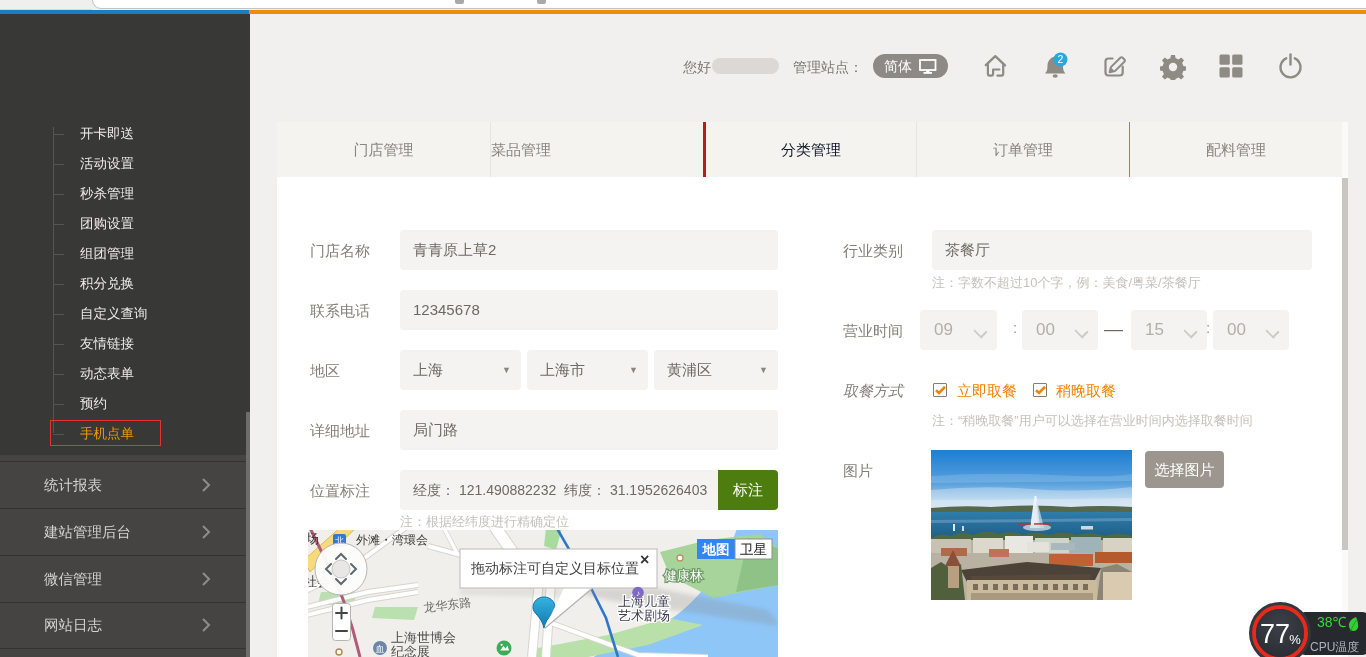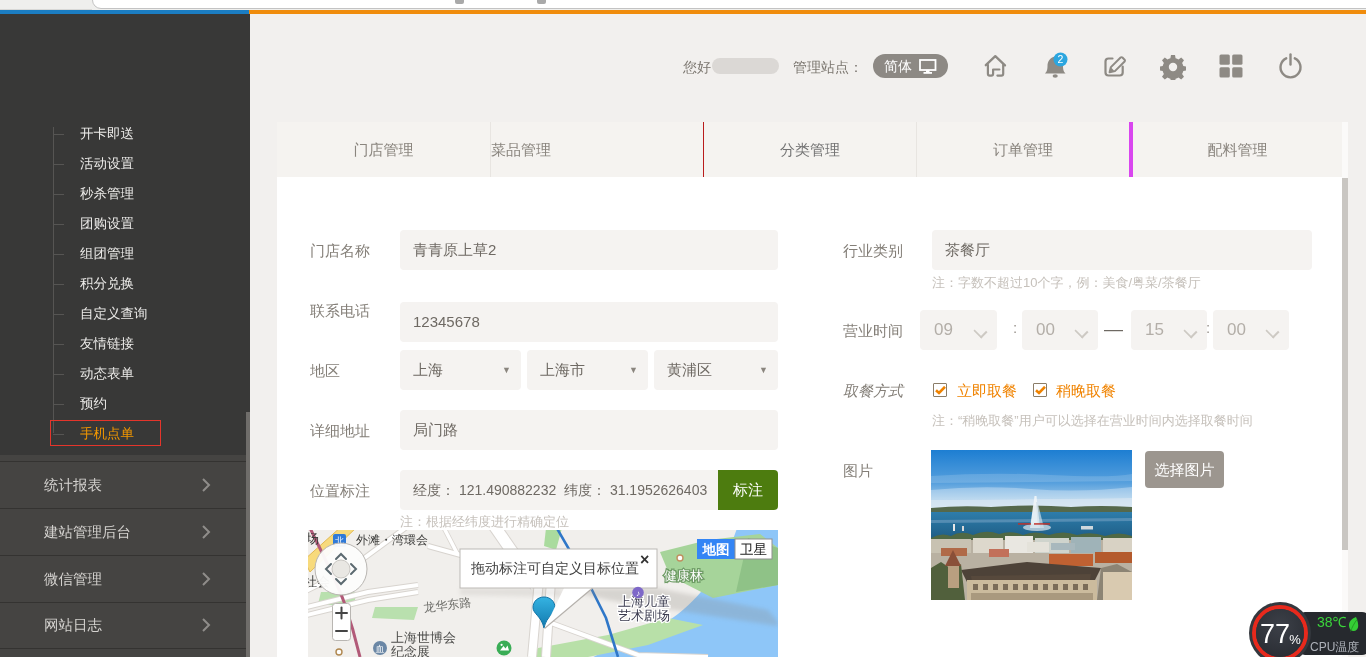--- a/index.html
+++ b/index.html
@@ -122,31 +122,31 @@
     <rect x="13.2" y="13.2" width="10.3" height="10.3" rx="1.5" fill="#8e8a84"></rect>
   </svg>
 <svg class="abs" style="left:1278px;top:53px;" width="25" height="26" viewBox="0 0 25 26">
     <path d="M8.2 5.3 A10 10 0 1 0 16.8 5.3" fill="none" stroke="#8e8a84" stroke-width="2.4" stroke-linecap="round"></path>
     <line x1="12.5" y1="1.5" x2="12.5" y2="11.5" stroke="#8e8a84" stroke-width="2.4" stroke-linecap="round"></line>
   </svg>
 
 <div class="abs" style="left:277px;top:122px;width:1065px;height:55px;background:#f5f3f0;">
   <div class="abs" style="left:0;top:0;width:213px;height:55px;line-height:55px;text-align:center;font-size:15px;color:#8a857e;">门店管理</div>
   <div class="abs" style="left:213px;top:0;width:213px;height:55px;line-height:55px;text-align:left;font-size:15px;color:#8a857e;border-left:1px solid #e8e5e1;">菜品管理</div>
-  <div class="abs" style="left:426px;top:0;width:213px;height:55px;line-height:55px;text-align:center;font-size:15px;color:#737373;border-left:1px solid #b91c1c;">分类管理</div>
+  <div class="abs" style="left:426px;top:0;width:213px;height:55px;line-height:55px;text-align:center;font-size:15px;color:#0f172a;border-left:3px solid #b91c1c;">分类管理</div>
   <div class="abs" style="left:639px;top:0;width:213px;height:55px;line-height:55px;text-align:center;font-size:15px;color:#8a857e;border-left:1px solid #e8e5e1;">订单管理</div>
-  <div class="abs" style="left:852px;top:0;width:213px;height:55px;line-height:55px;text-align:center;font-size:15px;color:#8a857e;border-left:4px solid #d946ef;">配料管理</div>
+  <div class="abs" style="left:852px;top:0;width:213px;height:55px;line-height:55px;text-align:center;font-size:15px;color:#8a857e;border-left:1px solid #d946ef;">配料管理</div>
 </div>
 
 <div class="abs" style="left:277px;top:177px;width:1065px;height:480px;background:#ffffff;"></div>
 
 <div class="lab" style="left:310px;top:242px;">门店名称</div>
 <div class="inp" style="left:400px;top:230px;width:378px;height:40px;">青青原上草2</div>
 <div class="lab" style="left:310px;top:302px;">联系电话</div>
-<div class="inp" style="left:400px;top:302px;width:378px;height:40px;">12345678</div>
+<div class="inp" style="left:400px;top:290px;width:378px;height:40px;">12345678</div>
 <div class="lab" style="left:310px;top:362px;">地区</div>
 <div class="inp" style="left:400px;top:350px;width:121px;height:40px;">上海<span style="position:absolute;right:10px;font-size:9px;color:#8a857e;">▼</span></div>
 <div class="inp" style="left:527px;top:350px;width:121px;height:40px;">上海市<span style="position:absolute;right:10px;font-size:9px;color:#8a857e;">▼</span></div>
 <div class="inp" style="left:654px;top:350px;width:124px;height:40px;">黄浦区<span style="position:absolute;right:10px;font-size:9px;color:#8a857e;">▼</span></div>
 <div class="lab" style="left:310px;top:422px;">详细地址</div>
 <div class="inp" style="left:400px;top:410px;width:378px;height:40px;">局门路</div>
 <div class="lab" style="left:310px;top:482px;">位置标注</div>
 <div class="inp" style="left:400px;top:470px;width:318px;height:40px;border-radius:4px 0 0 4px;font-size:14px;">经度：&nbsp;121.490882232&nbsp;&nbsp;纬度：&nbsp;31.1952626403</div>
 <div class="abs" style="left:718px;top:470px;width:60px;height:40px;background:#4d7c0f;border-radius:0 4px 4px 0;color:#fff;font-size:15px;line-height:40px;text-align:center;">标注</div>
 <div class="note" style="left:400px;top:513px;">注：根据经纬度进行精确定位</div>

